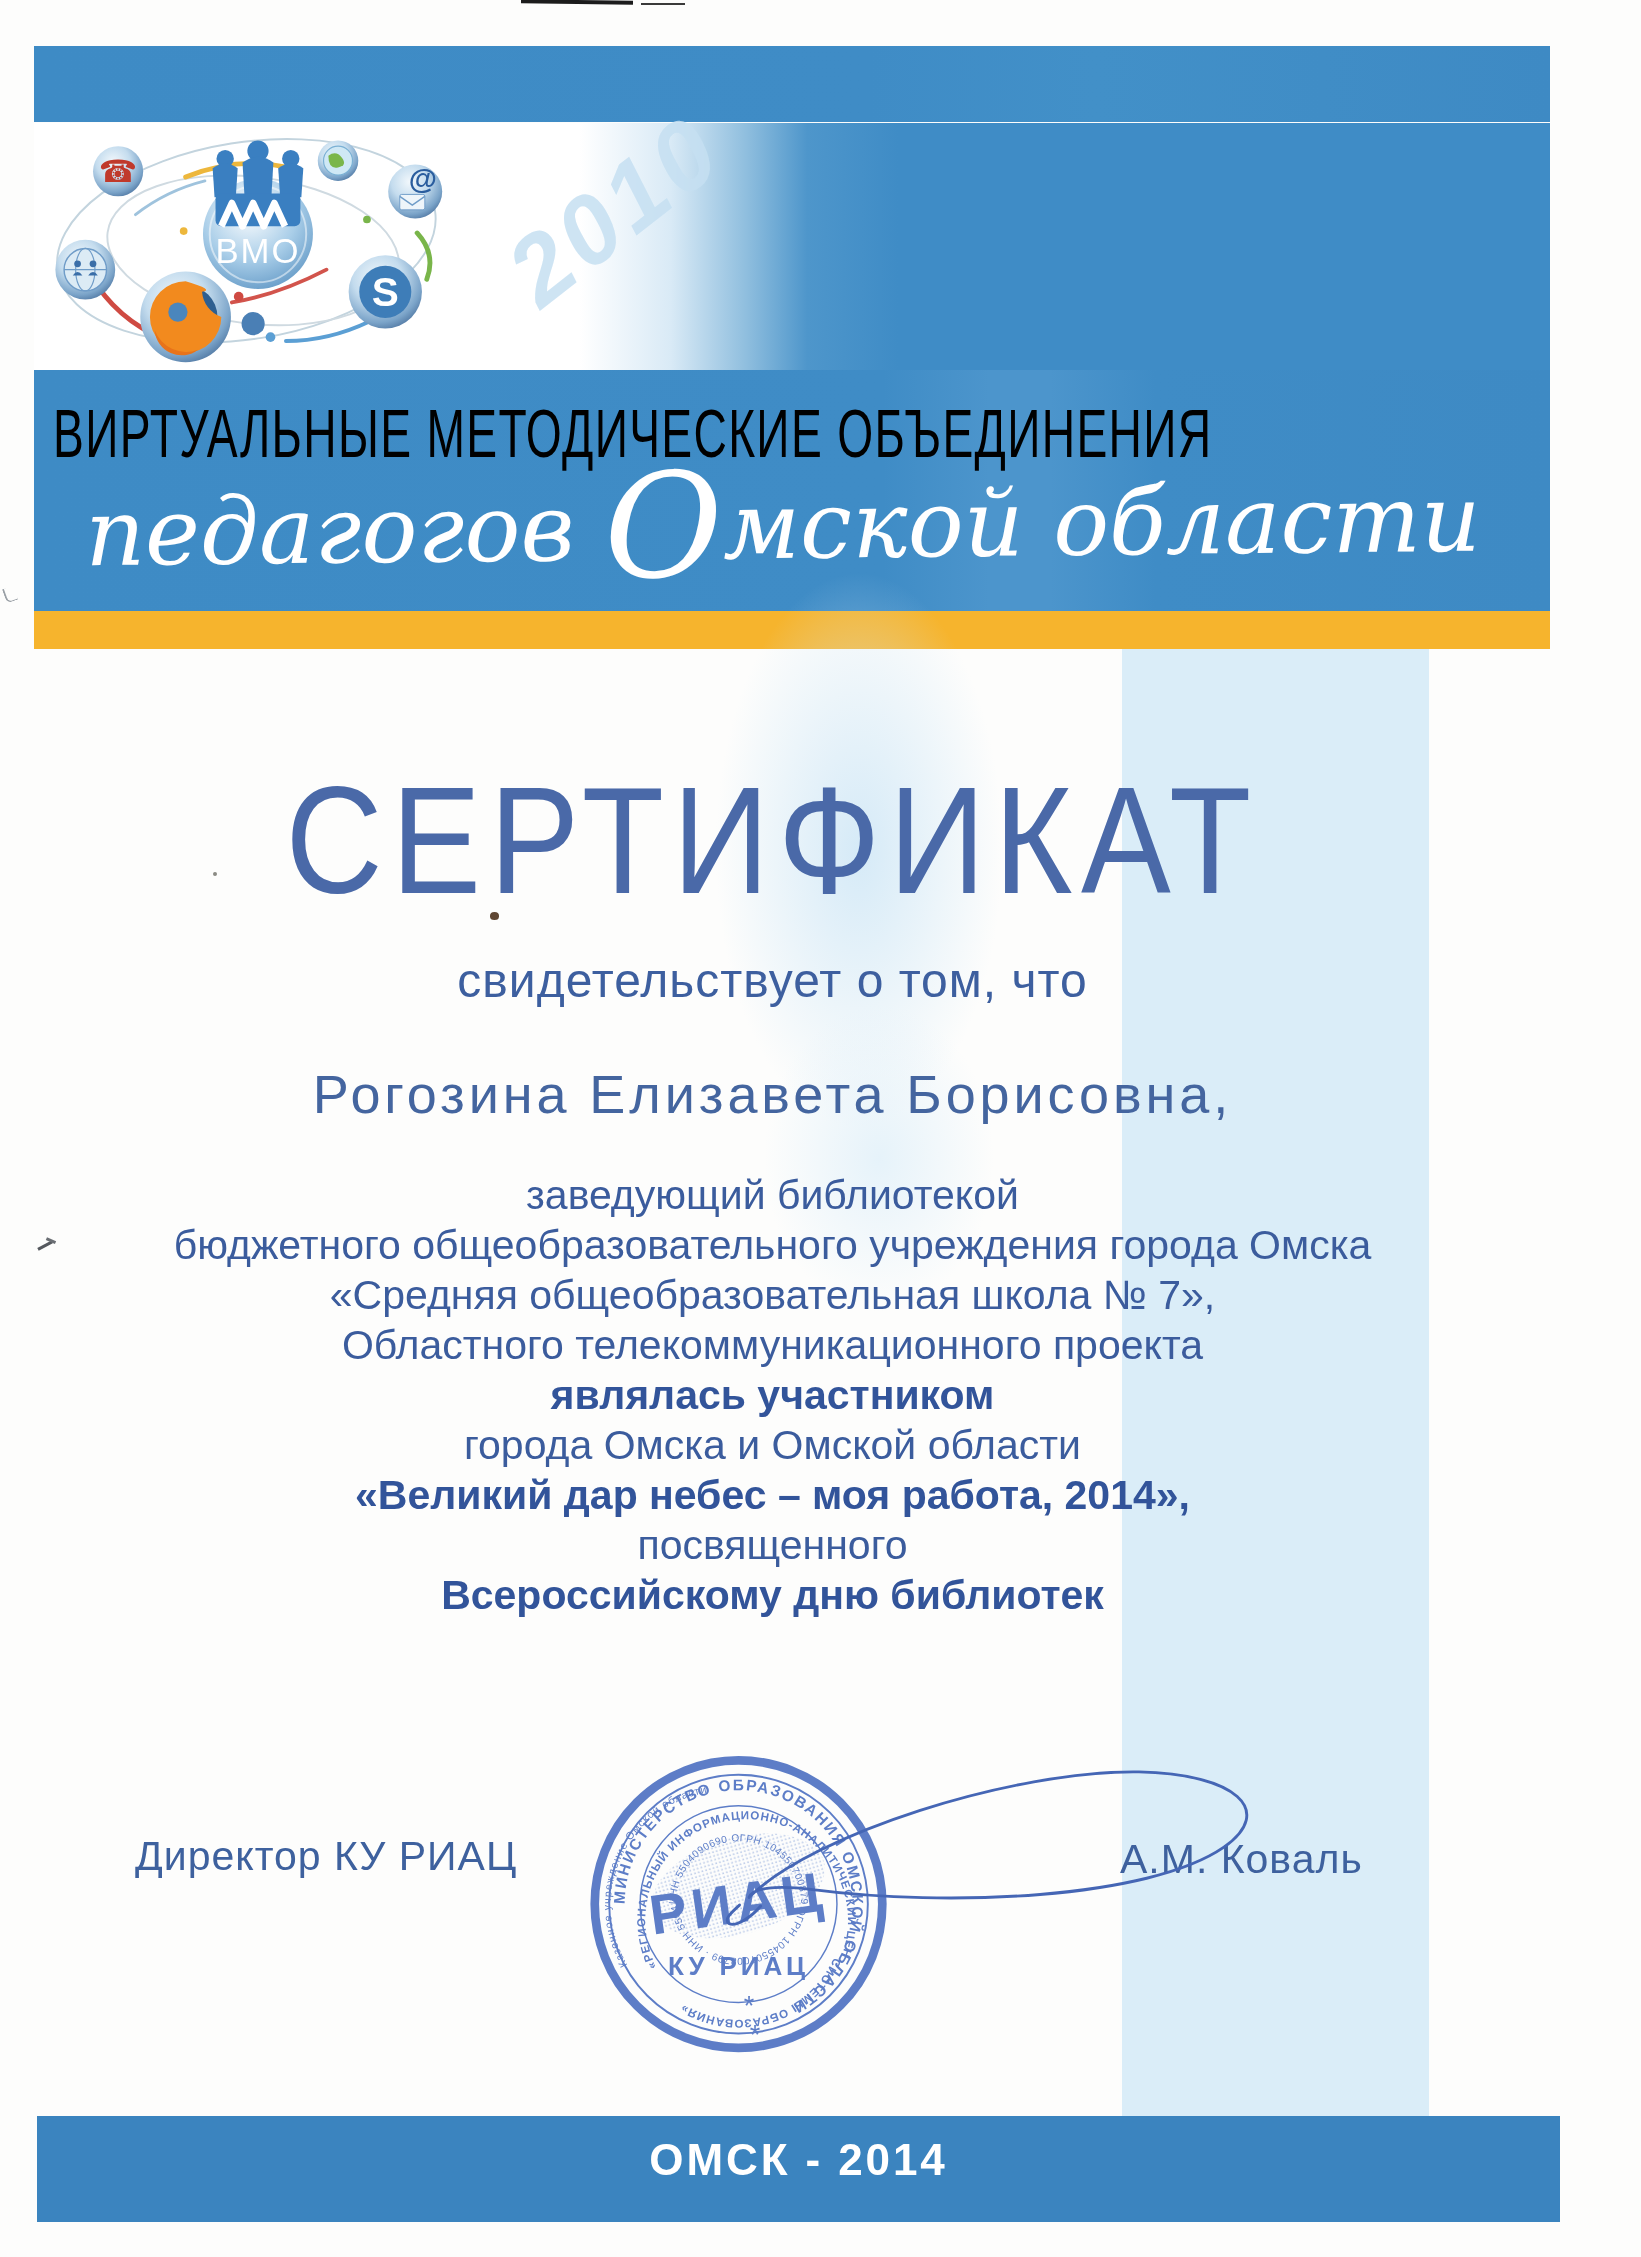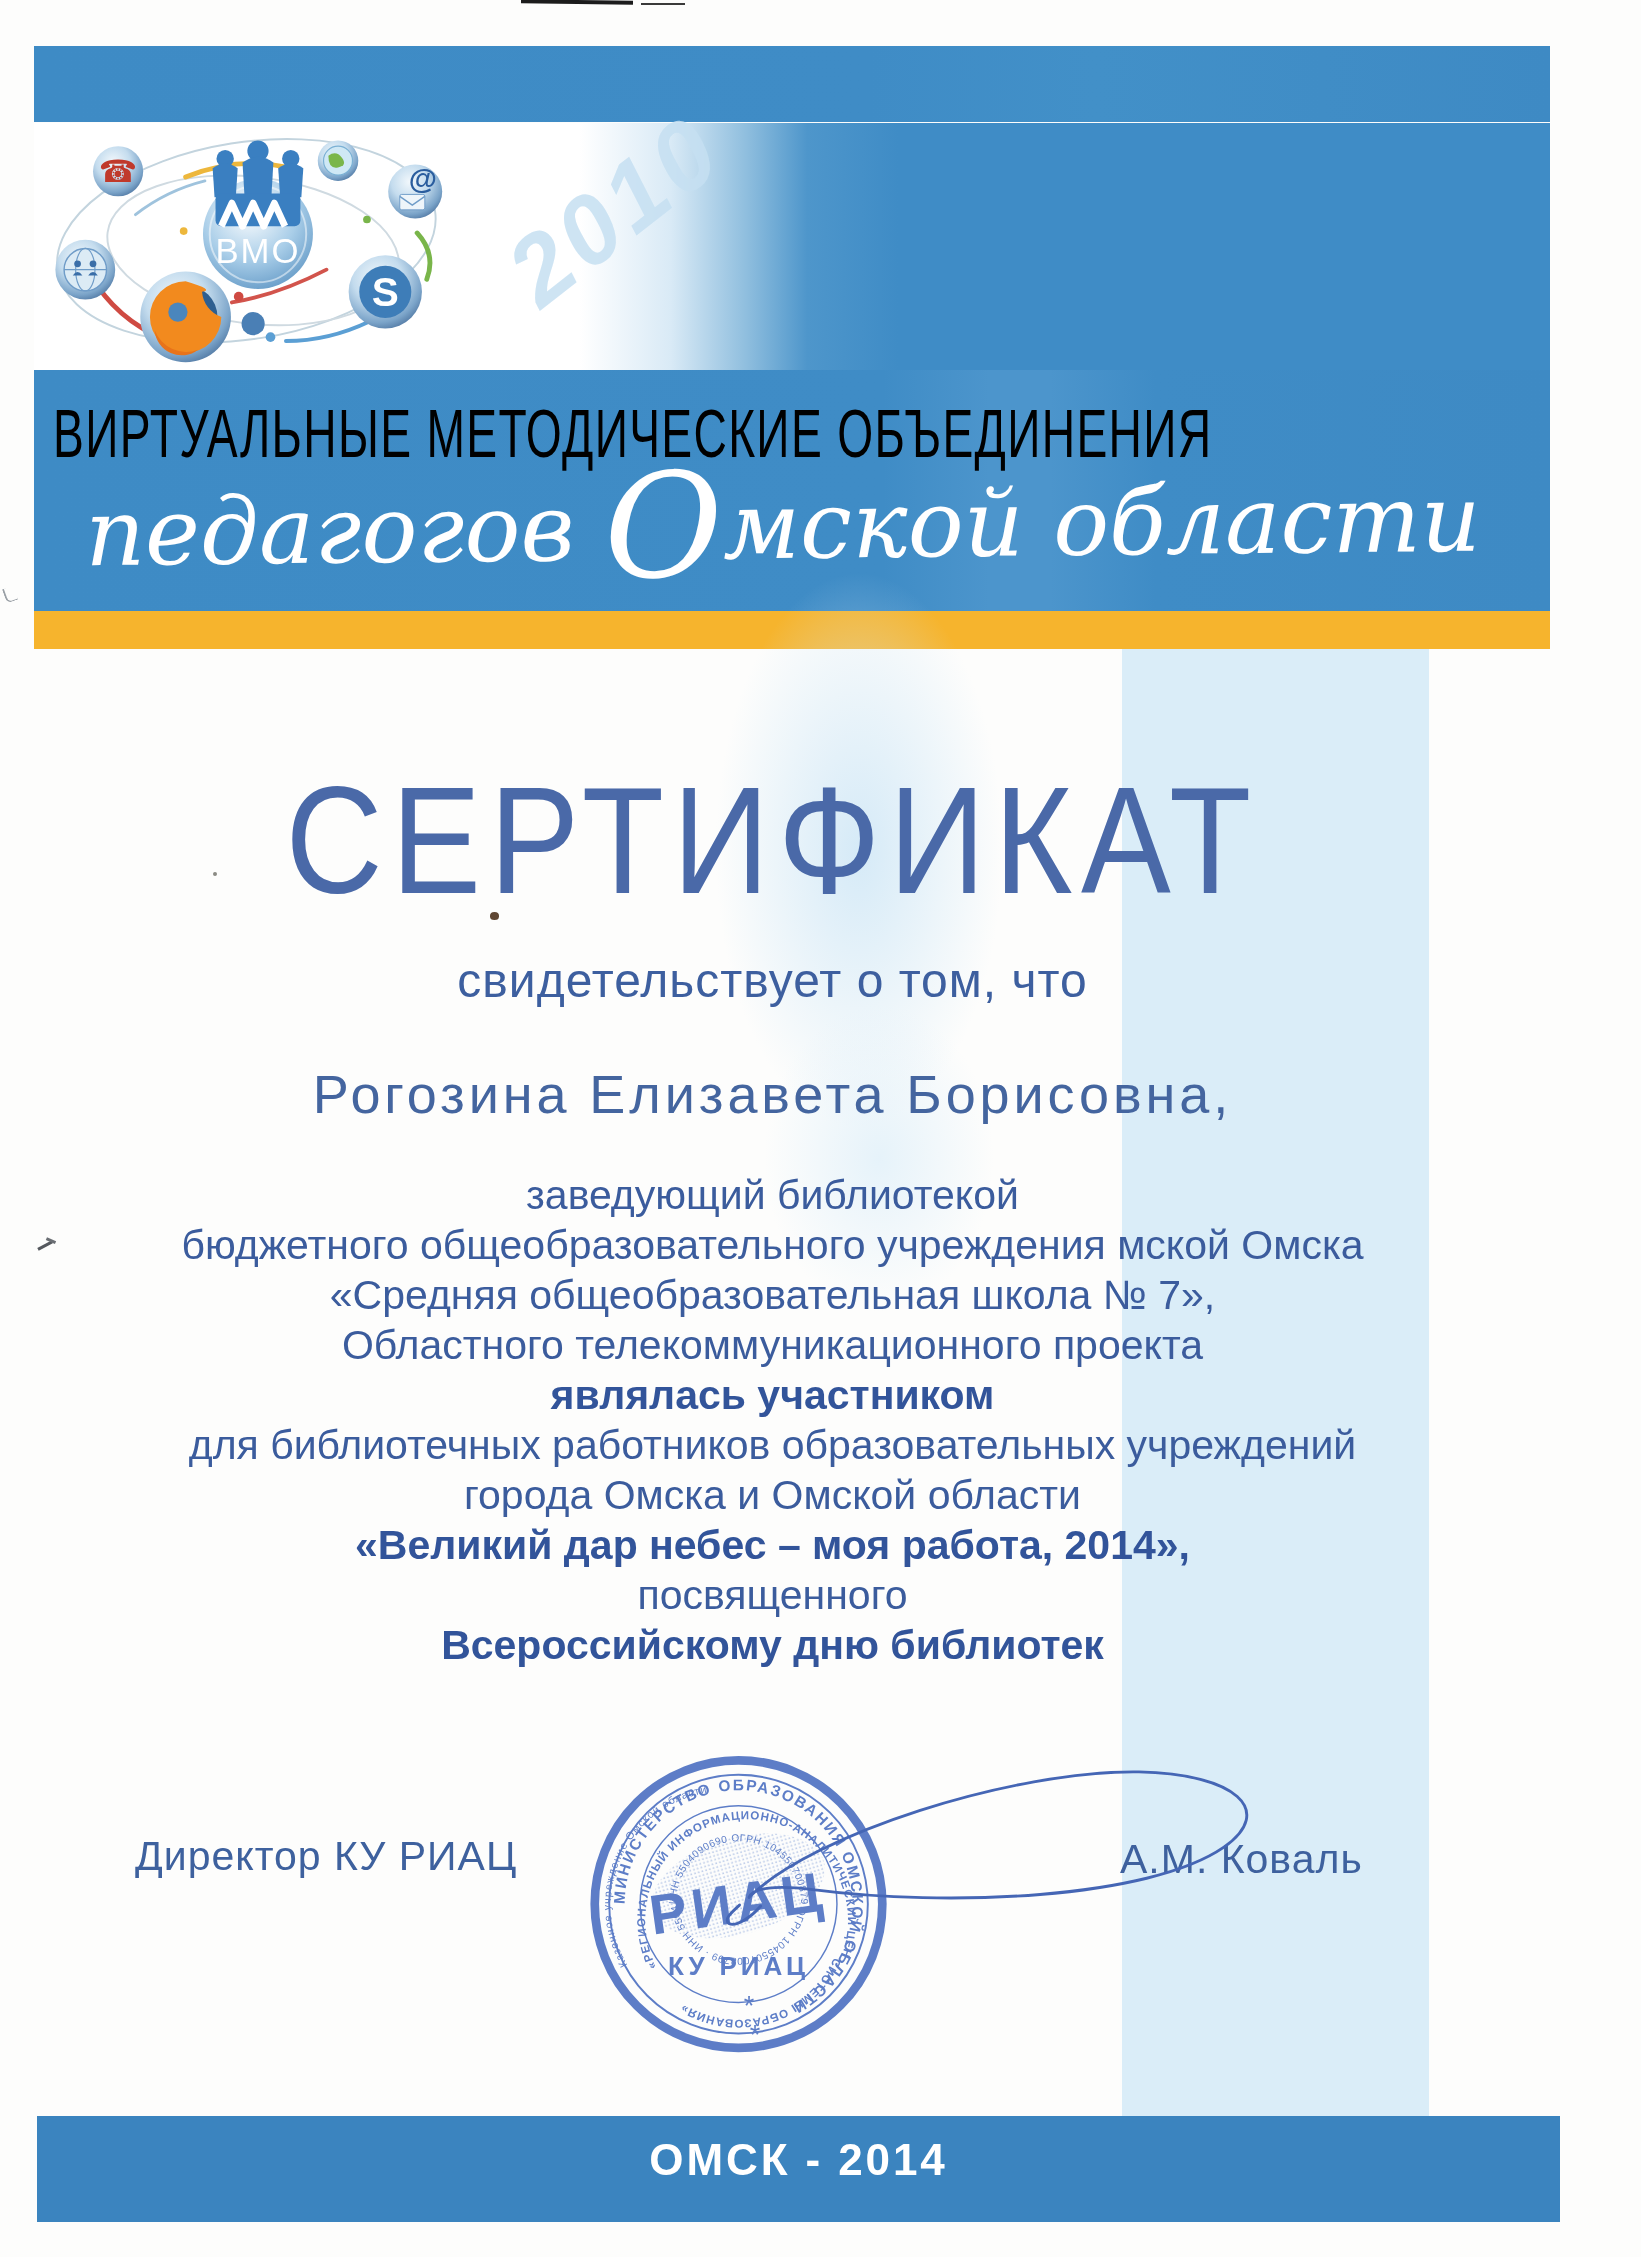--- a/index.html
+++ b/index.html
@@ -178,25 +178,24 @@
 
   <div class="abs centerwrap cert-title">
     <span>СЕРТИФИКАТ</span>
   </div>
   <div class="abs centerwrap cert-sub">свидетельствует о том, что</div>
 
   <div class="abs centerwrap recipient">Рогозина Елизавета Борисовна,</div>
 
   <div class="abs centerwrap bodyblock">
     <div class="cert-line">заведующий библиотекой</div>
-    <div class="cert-line">бюджетного общеобразовательного учреждения мской Омска</div>
+    <div class="cert-line">бюджетного общеобразовательного учреждения города Омска</div>
     <div class="cert-line">«Средняя общеобразовательная школа № 7»,</div>
     <div class="cert-line">Областного телекоммуникационного проекта</div>
     <div class="cert-line b">являлась участником</div>
-    <div class="cert-line">для библиотечных работников образовательных учреждений</div>
     <div class="cert-line">города Омска и Омской области</div>
     <div class="cert-line b">«Великий дар небес – моя работа, 2014»,</div>
     <div class="cert-line">посвященного</div>
     <div class="cert-line b">Всероссийскому дню библиотек</div>
   </div>
 
   <div class="abs dir-label">Директор КУ РИАЦ</div>
   <div class="abs sig-name">А.М. Коваль</div>
 
   <svg class="abs" style="left:560px;top:1733px;" width="772" height="348" viewBox="0 0 800 360">

